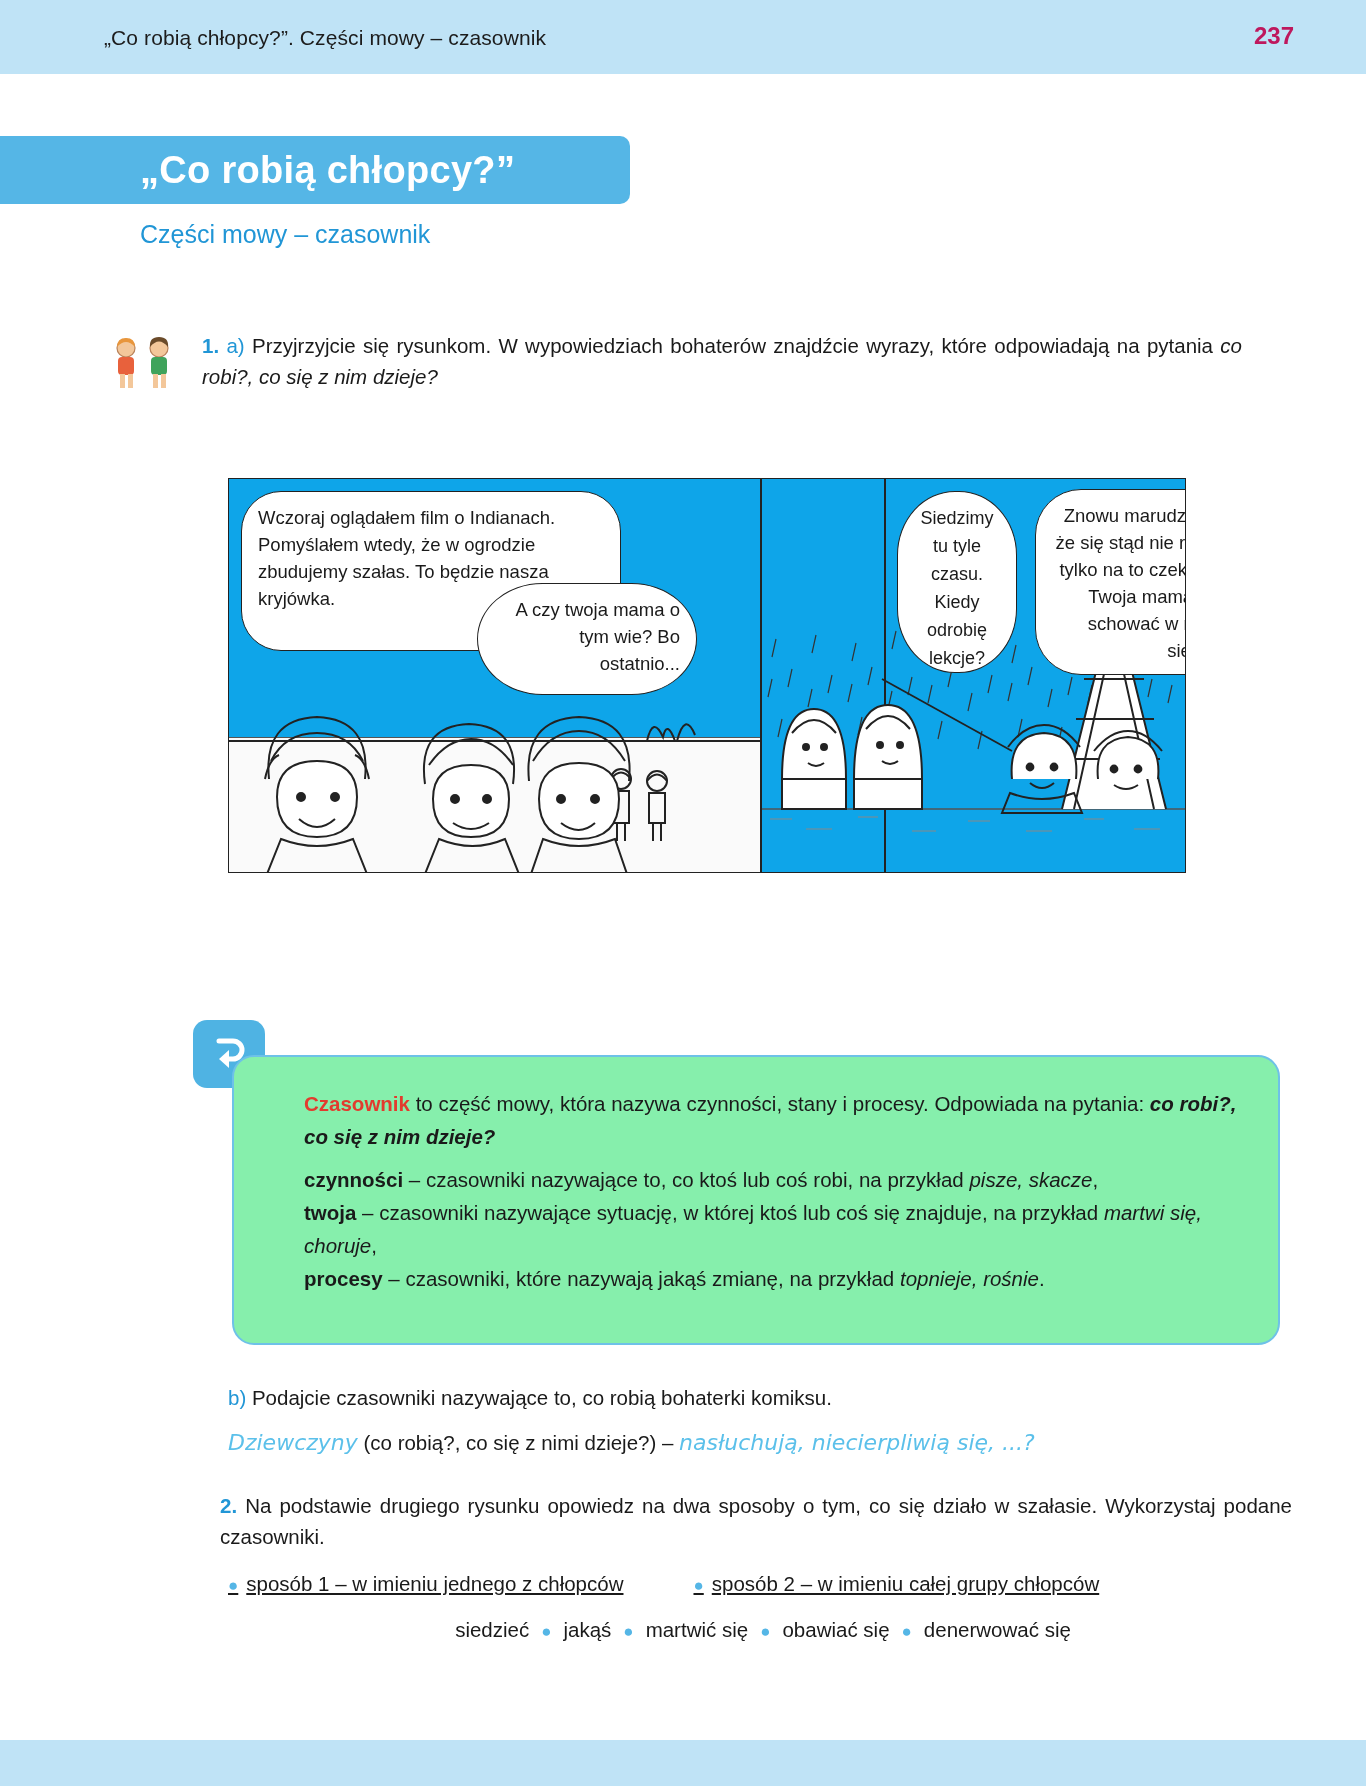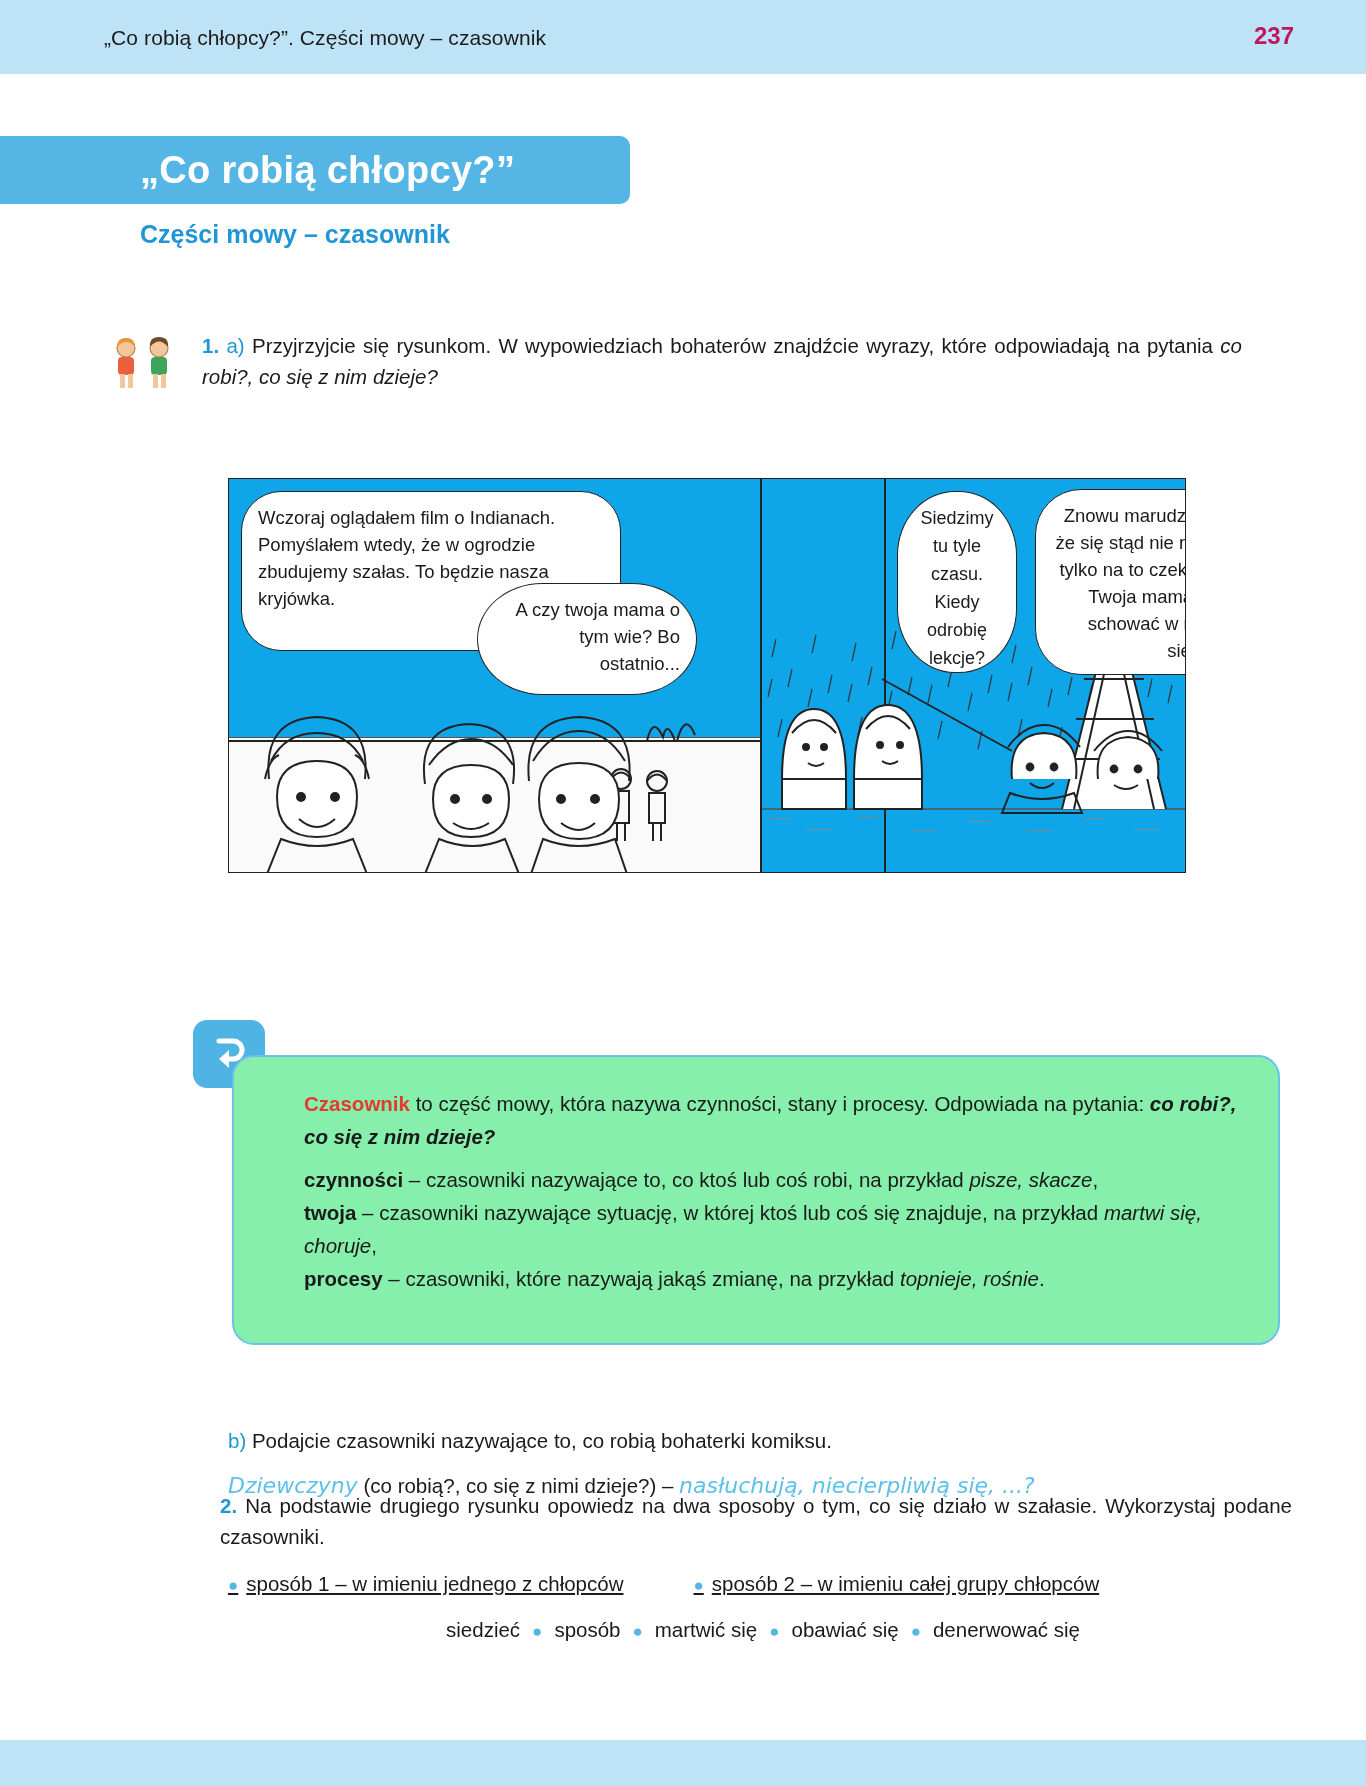--- a/index.html
+++ b/index.html
@@ -62,21 +62,21 @@
     color: #ffffff;
     font-size: 38px;
     font-weight: bold;
     letter-spacing: .3px;
   }
   .subtitle {
     position: absolute;
     left: 140px;
     top: 220px;
     font-size: 25px;
-    font-weight: bold;
+    font-weight: normal;
     color: #2196d6;
   }
 
   
   .ex1 {
     position: absolute;
     left: 104px;
     top: 330px;
     width: 1190px;
   }
@@ -181,21 +181,20 @@
   .red { color: #e23b2e; font-weight: bold; }
 
   
   .partb {
     position: absolute;
     left: 228px;
     top: 1382px;
     width: 1060px;
     font-size: 20.5px;
     line-height: 31px;
-    margin-top: 43px;
   }
   .handwrite {
     font-family: "DejaVu Sans", sans-serif;
     font-style: italic;
     color: #5bc0ea;
     font-size: 22px;
   }
   .answer-line { margin-top: 14px; }
 
   
@@ -450,16 +449,16 @@
 </div>
 
 <div class="ways">
   <div class="ways-row">
     <div><span class="dot">●</span><span>sposób 1 – w imieniu jednego z chłopców</span></div>
     <div><span class="dot">●</span><span>sposób 2 – w imieniu całej grupy chłopców</span></div>
   </div>
 </div>
 
 <div class="verbs">
-  <span>siedzieć</span><span class="sep">●</span><span>sposób</span><span class="sep">●</span><span>martwić się</span><span class="sep">●</span><span>obawiać się</span><span class="sep">●</span><span>denerwować się</span>
+  <span>siedzieć</span><span class="sep">●</span><span>jakąś</span><span class="sep">●</span><span>martwić się</span><span class="sep">●</span><span>obawiać się</span><span class="sep">●</span><span>denerwować się</span>
 </div>
 
 <div class="footer-band"></div>
 
 </body></html>

